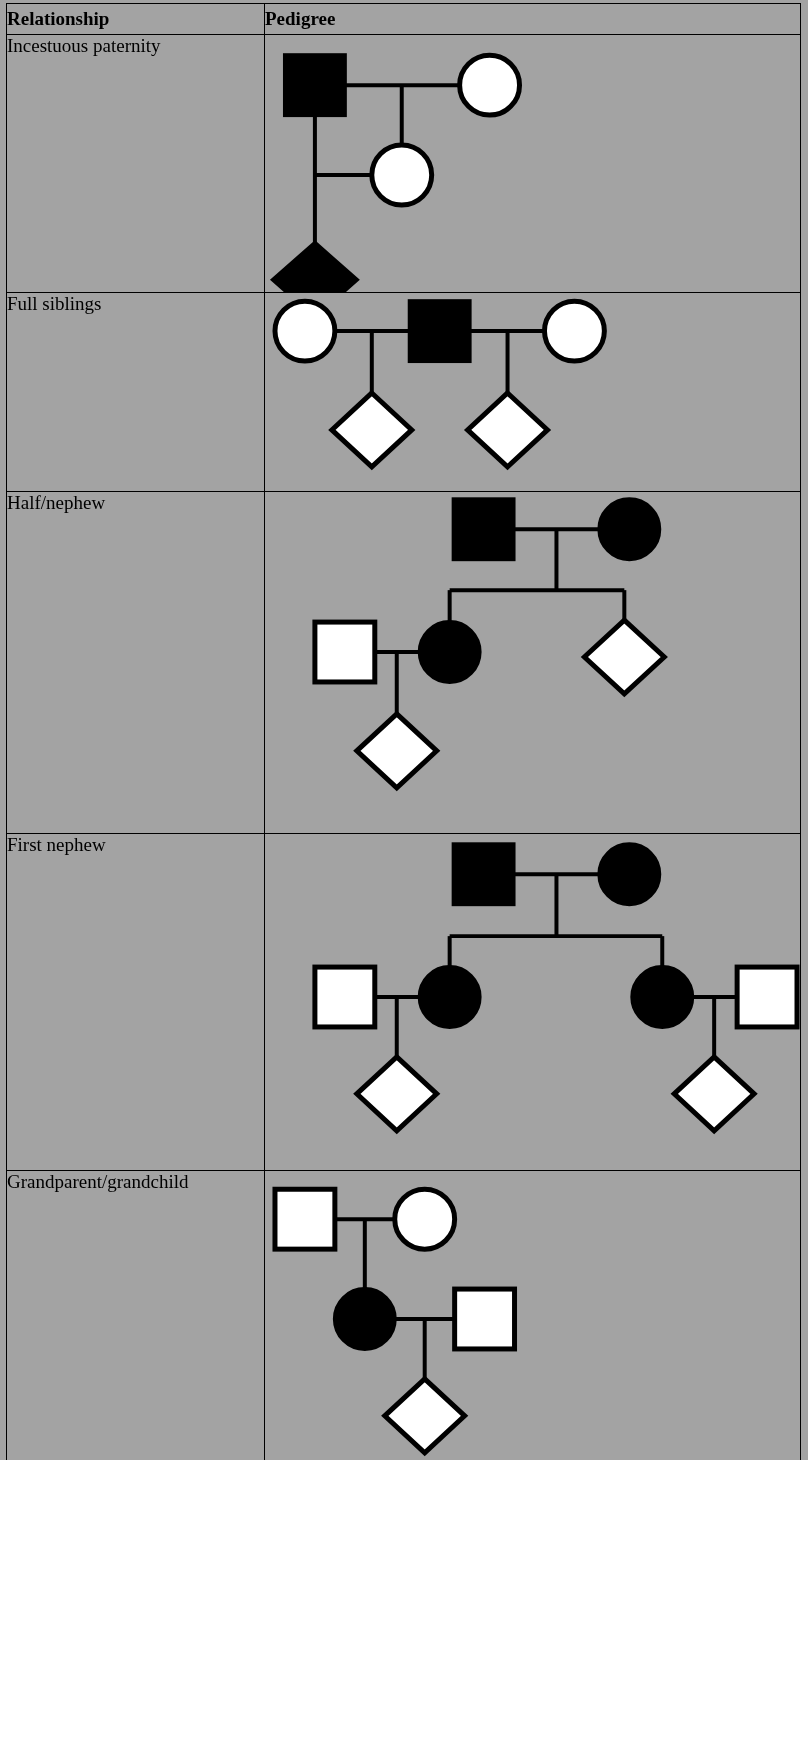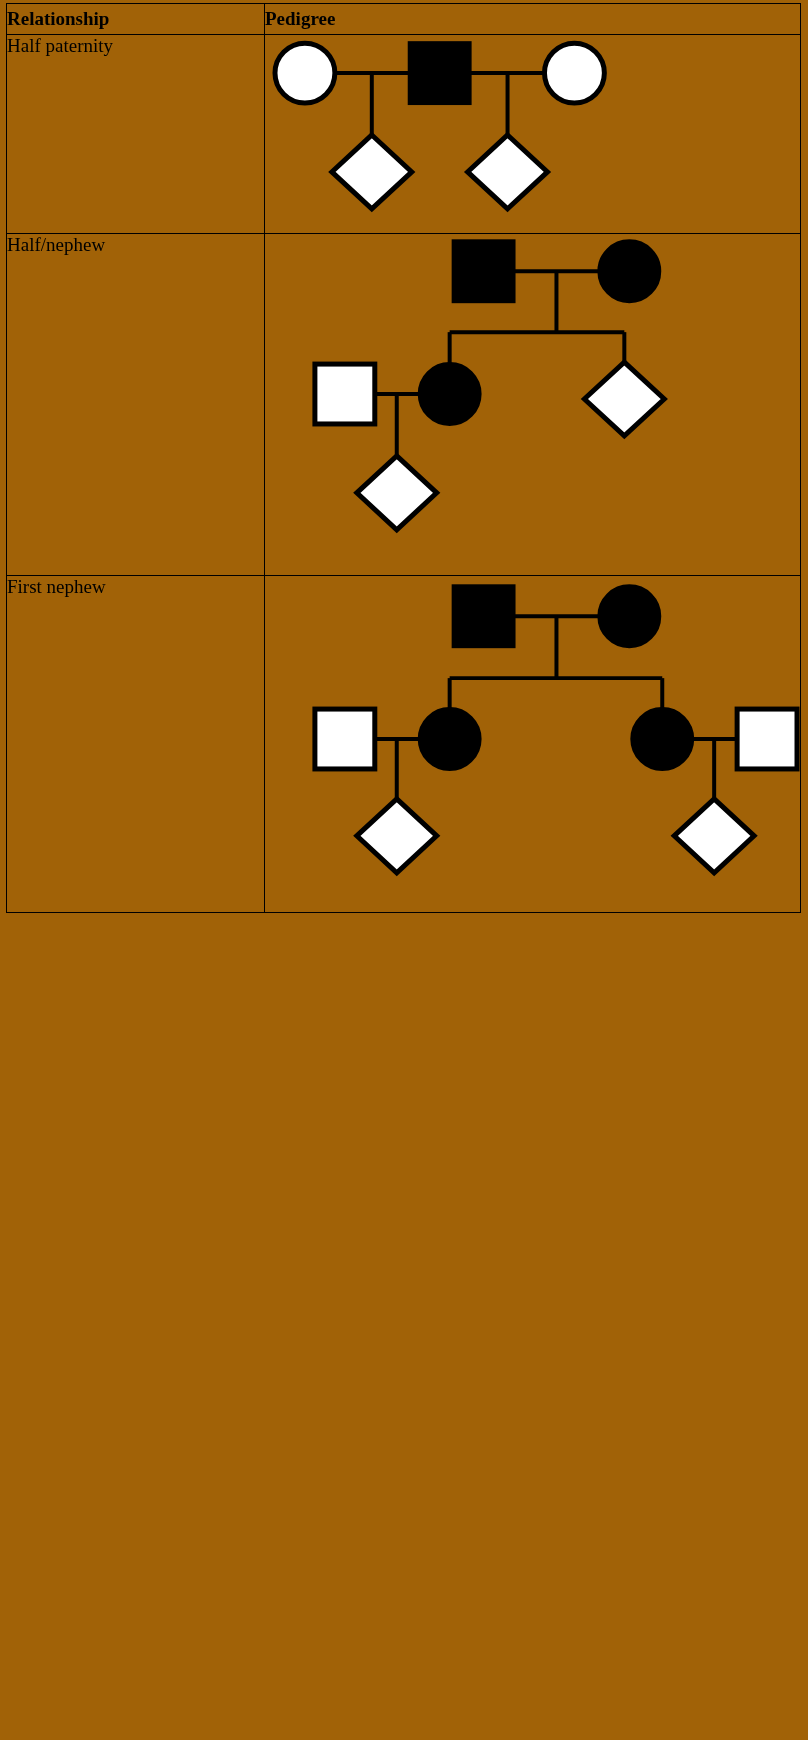--- a/index.html
+++ b/index.html
@@ -6,23 +6,23 @@
     margin: 0;
     padding: 0;
     background: #ffffff;
   }
   body {
     font-family: "Liberation Serif", "DejaVu Serif", serif;
     color: #000000;
   }
   #page {
     width: 808px;
-    height: 1740px;
+    height: 1460px;
     position: relative;
-    background: #a16207;
+    background: #a3a3a3;
     overflow: hidden;
   }
   table.pedigree-table {
     border-collapse: collapse;
     width: 794px;
     margin: 3px 0 0 6px;
     table-layout: fixed;
   }
   table.pedigree-table td,
   table.pedigree-table th {
@@ -71,24 +71,49 @@
       <col class="col-pedigree">
     </colgroup>
     <thead>
       <tr>
         <th class="header-cell">Relationship</th>
         <th class="header-cell">Pedigree</th>
       </tr>
     </thead>
     <tbody>
 
-
-
-      <tr>
-        <td class="relationship-cell">Half paternity</td>
+      <tr>
+        <td class="relationship-cell">Incestuous paternity</td>
+        <td class="pedigree-cell">
+          <svg class="diagram-wrap" viewBox="0 0 536 257" width="536" height="257">
+            <g stroke="#000" stroke-width="4" fill="none">
+
+              <line x1="80" y1="50" x2="195" y2="50"></line>
+
+              <line x1="137" y1="50" x2="137" y2="125"></line>
+
+              <line x1="50" y1="80" x2="50" y2="208"></line>
+
+              <line x1="50" y1="140" x2="108" y2="140"></line>
+            </g>
+
+            <rect x="20" y="20" width="60" height="60" fill="#000" stroke="#000" stroke-width="4"></rect>
+
+            <circle cx="225" cy="50" r="30" fill="#fff" stroke="#000" stroke-width="5"></circle>
+
+            <circle cx="137" cy="140" r="30" fill="#fff" stroke="#000" stroke-width="5"></circle>
+
+            <polygon points="50,208 92,245 50,282 8,245" fill="#000" stroke="#000" stroke-width="4"></polygon>
+          </svg>
+        </td>
+      </tr>
+
+
+      <tr>
+        <td class="relationship-cell">Full siblings</td>
         <td class="pedigree-cell">
           <svg class="diagram-wrap" viewBox="0 0 536 198" width="536" height="198">
             <g stroke="#000" stroke-width="4" fill="none">
               <line x1="70" y1="38" x2="145" y2="38"></line>
               <line x1="205" y1="38" x2="280" y2="38"></line>
               <line x1="107" y1="38" x2="107" y2="100"></line>
               <line x1="243" y1="38" x2="243" y2="100"></line>
             </g>
             <circle cx="40" cy="38" r="30" fill="#fff" stroke="#000" stroke-width="5"></circle>
             <rect x="145" y="8" width="60" height="60" fill="#000" stroke="#000" stroke-width="4"></rect>
@@ -142,17 +167,35 @@
             <circle cx="185" cy="163" r="30" fill="#000" stroke="#000" stroke-width="4"></circle>
             <circle cx="398" cy="163" r="30" fill="#000" stroke="#000" stroke-width="4"></circle>
             <rect x="50" y="133" width="60" height="60" fill="#fff" stroke="#000" stroke-width="5"></rect>
             <rect x="473" y="133" width="60" height="60" fill="#fff" stroke="#000" stroke-width="5"></rect>
             <polygon points="132,223 172,260 132,297 92,260" fill="#fff" stroke="#000" stroke-width="5"></polygon>
             <polygon points="450,223 490,260 450,297 410,260" fill="#fff" stroke="#000" stroke-width="5"></polygon>
           </svg>
         </td>
       </tr>
 
+      <tr>
+        <td class="relationship-cell">Grandparent/grandchild</td>
+        <td class="pedigree-cell">
+          <svg class="diagram-wrap" viewBox="0 0 536 302" width="536" height="302">
+            <g stroke="#000" stroke-width="4" fill="none">
+              <line x1="70" y1="48" x2="130" y2="48"></line>
+              <line x1="100" y1="48" x2="100" y2="118"></line>
+              <line x1="130" y1="148" x2="190" y2="148"></line>
+              <line x1="160" y1="148" x2="160" y2="208"></line>
+            </g>
+            <rect x="10" y="18" width="60" height="60" fill="#fff" stroke="#000" stroke-width="5"></rect>
+            <circle cx="160" cy="48" r="30" fill="#fff" stroke="#000" stroke-width="5"></circle>
+            <circle cx="100" cy="148" r="30" fill="#000" stroke="#000" stroke-width="4"></circle>
+            <rect x="190" y="118" width="60" height="60" fill="#fff" stroke="#000" stroke-width="5"></rect>
+            <polygon points="160,208 200,245 160,282 120,245" fill="#fff" stroke="#000" stroke-width="5"></polygon>
+          </svg>
+        </td>
+      </tr>
 
     </tbody>
   </table>
 
 </div>
 
 </body></html>

